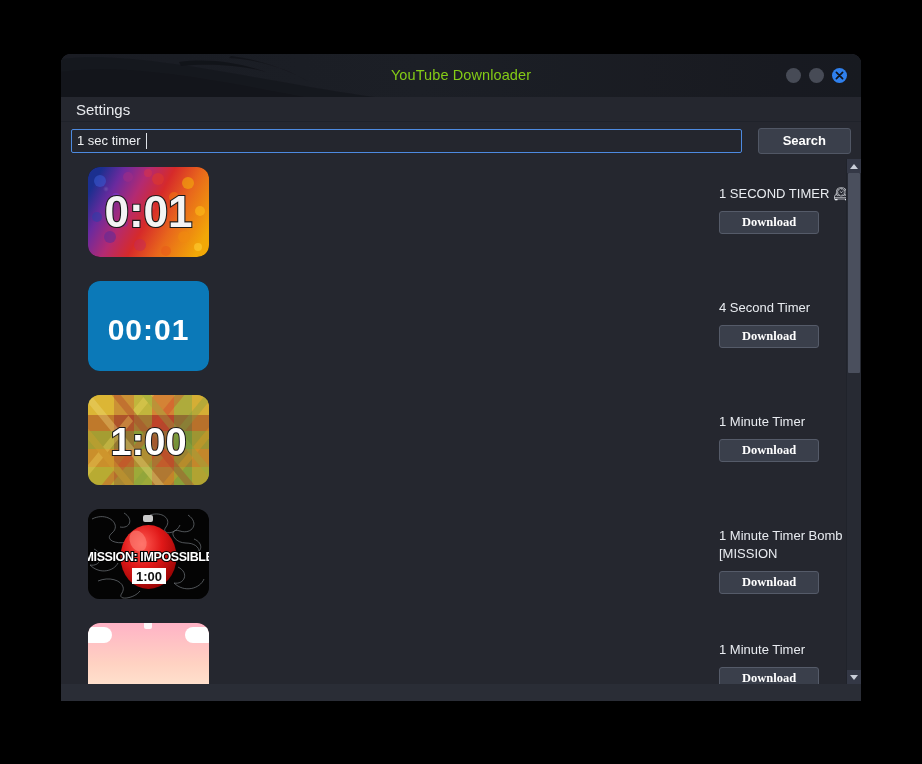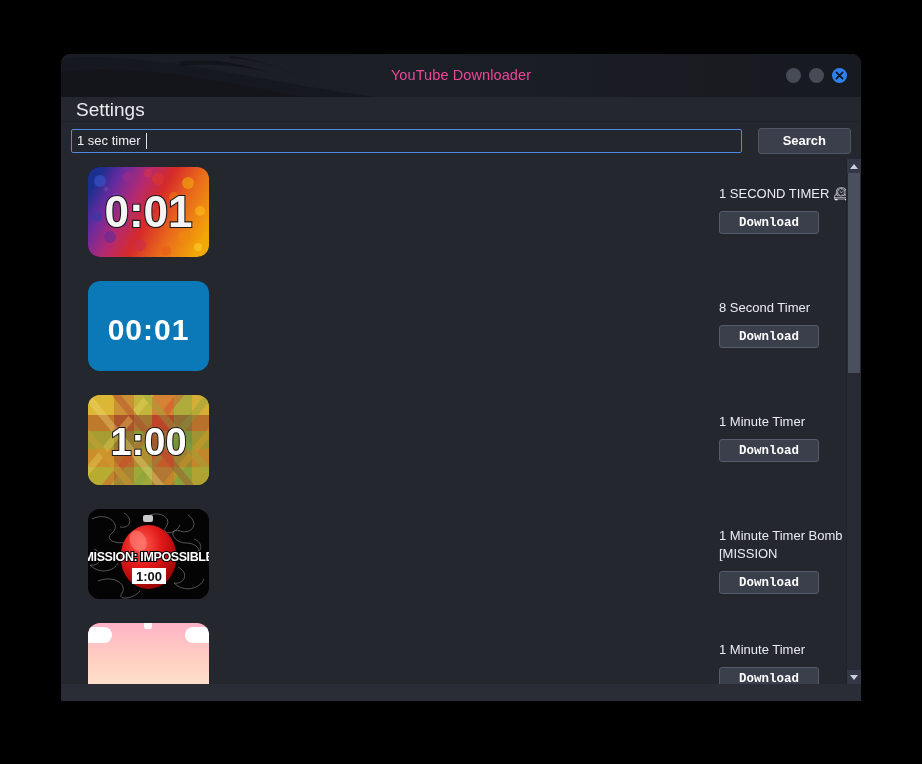--- a/index.html
+++ b/index.html
@@ -48,21 +48,21 @@
     pointer-events: none;
     opacity: .85;
   }
   .titlebar-title {
     position: absolute;
     left: 0; right: 0; top: 0;
     height: 43px;
     line-height: 43px;
     text-align: center;
     font-size: 14.5px;
-    color: #ec4899;
+    color: #84cc16;
     letter-spacing: .1px;
   }
   .win-buttons {
     position: absolute;
     right: 14px;
     top: 0;
     height: 43px;
     display: flex;
     align-items: center;
     gap: 8px;
@@ -83,21 +83,21 @@
   .menubar {
     flex: 0 0 25px;
     height: 25px;
     background: #25272f;
     display: flex;
     align-items: center;
     padding-left: 11px;
     border-bottom: 1px solid #1f222a;
   }
   .menu-item {
-    font-size: 19px;
+    font-size: 15px;
     color: #e8eaee;
     padding: 2px 4px;
     line-height: 1;
   }
 
   
   .searchrow {
     flex: 0 0 37px;
     height: 37px;
     background: #25272f;
@@ -194,21 +194,21 @@
     word-wrap: break-word;
   }
   .dl-btn {
     height: 23px;
     min-width: 100px;
     padding: 0 12px;
     background: #3a3f4b;
     border: 1px solid #555b69;
     border-radius: 3px;
     color: #ffffff;
-    font-family: Liberation Mono, monospace;
+    font-family: Liberation Serif, serif;
     font-size: 12.5px;
     font-weight: bold;
     cursor: pointer;
   }
 
   
   .scrollbar {
     flex: 0 0 15px;
     width: 15px;
     background: #272a33;
@@ -352,21 +352,21 @@
         </div>
 
         <div class="result-row">
           <div class="thumb">
             <svg viewBox="0 0 121 90">
               <rect width="121" height="90" fill="#0b79b8"></rect>
               <text x="60.5" y="59" text-anchor="middle" font-family="Liberation Sans, sans-serif" font-size="30" font-weight="bold" fill="#ffffff" letter-spacing="1">00:01</text>
             </svg>
           </div>
           <div class="meta">
-            <div class="vid-title">8 Second Timer</div>
+            <div class="vid-title">4 Second Timer</div>
             <button class="dl-btn">Download</button>
           </div>
         </div>
 
         <div class="result-row">
           <div class="thumb">
             <svg viewBox="0 0 121 90">
               <rect width="121" height="90" fill="#8a9a3a"></rect>
               <g opacity="0.75">
                 <rect x="0" y="0" width="26" height="90" fill="#e8b42a"></rect>

